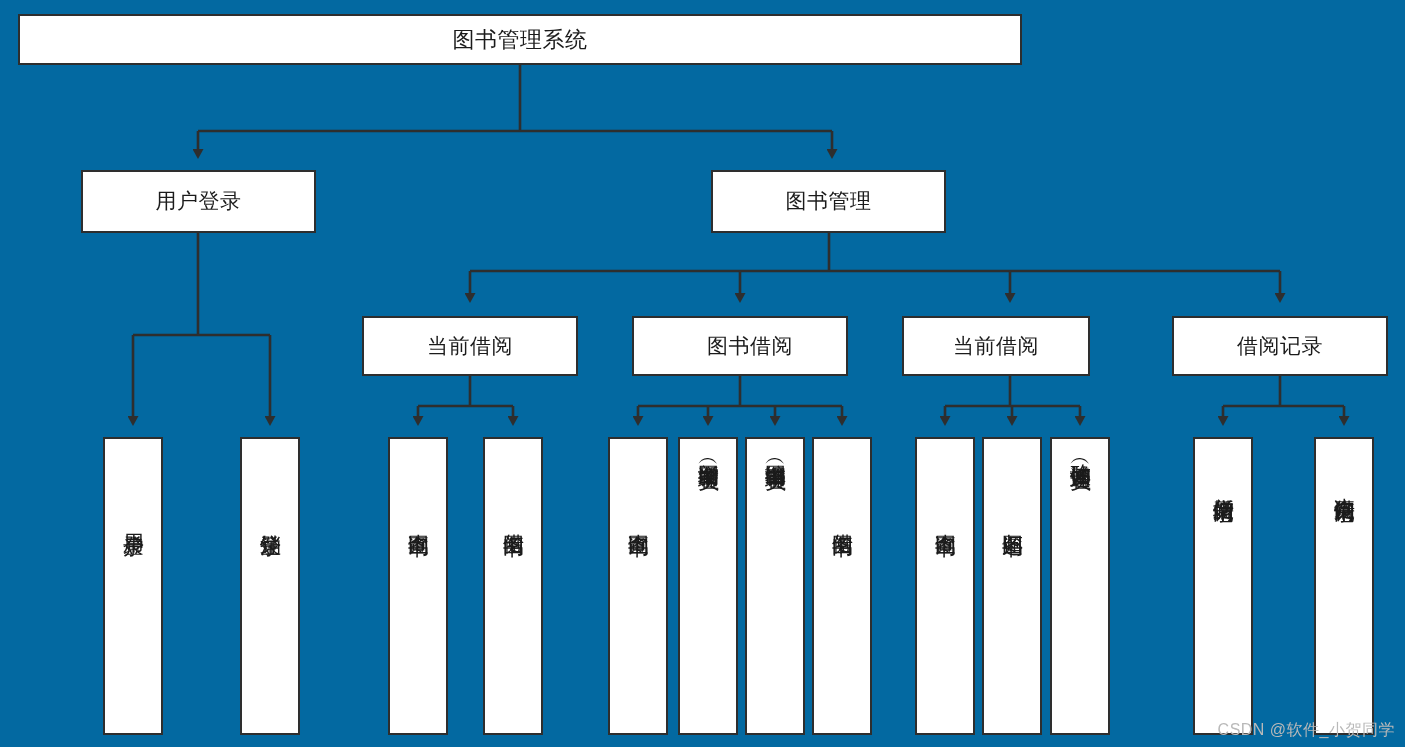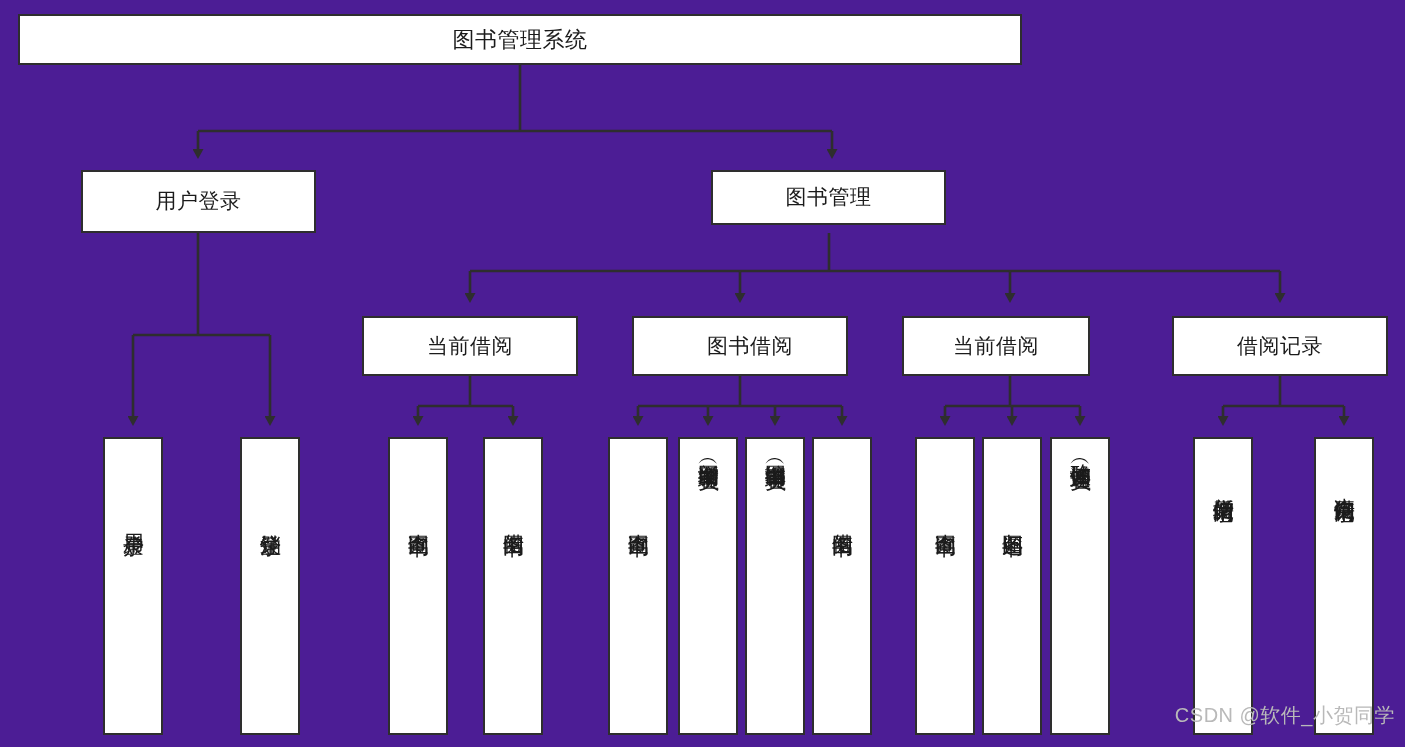--- a/index.html
+++ b/index.html
@@ -8,21 +8,21 @@
     padding: 0;
     background: #ffffff;
   }
   body {
     font-family: "Liberation Sans", "DejaVu Sans", sans-serif;
   }
   #canvas {
     position: relative;
     width: 1405px;
     height: 747px;
-    background: #4c1d95;
+    background: #0369a1;
     overflow: hidden;
   }
   svg.edges {
     position: absolute;
     left: 0;
     top: 0;
     width: 1405px;
     height: 747px;
     pointer-events: none;
   }
@@ -59,22 +59,22 @@
     letter-spacing: 1px;
     white-space: nowrap;
   }
   .node.vert.tall .label {
     padding-top: 0;
   }
   .node.root .label { font-size: 22px; }
   .watermark {
     position: absolute;
     right: 10px;
-    bottom: 18px;
-    font-size: 20px;
+    bottom: 6px;
+    font-size: 16px;
     color: #b9b9b9;
     letter-spacing: 0.5px;
     white-space: nowrap;
   }
 </style>
 </head>
 <body>
 
 <div id="canvas">
 
@@ -129,21 +129,21 @@
   </svg>
 
   <div class="node horiz root" style="left:18px; top:14px; width:1004px; height:51px;">
     <span class="label">图书管理系统</span>
   </div>
 
   <div class="node horiz" style="left:81px; top:170px; width:235px; height:63px;">
     <span class="label">用户登录</span>
   </div>
 
-  <div class="node horiz" style="left:711px; top:170px; width:235px; height:55px;">
+  <div class="node horiz" style="left:711px; top:170px; width:235px; height:63px;">
     <span class="label">图书管理</span>
   </div>
 
   <div class="node horiz" style="left:362px; top:316px; width:216px; height:60px;">
     <span class="label">当前借阅</span>
   </div>
 
   <div class="node horiz" style="left:632px; top:316px; width:216px; height:60px;padding-left:20px;">
     <span class="label">图书借阅</span>
   </div>

